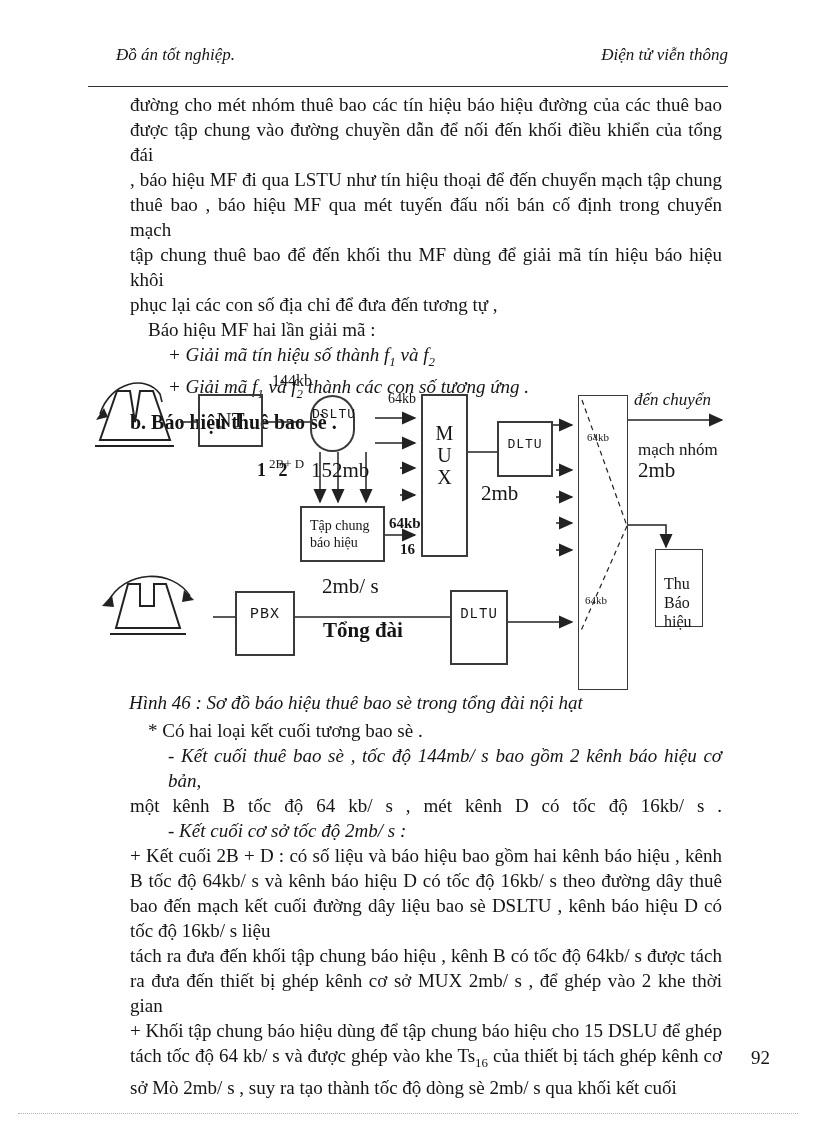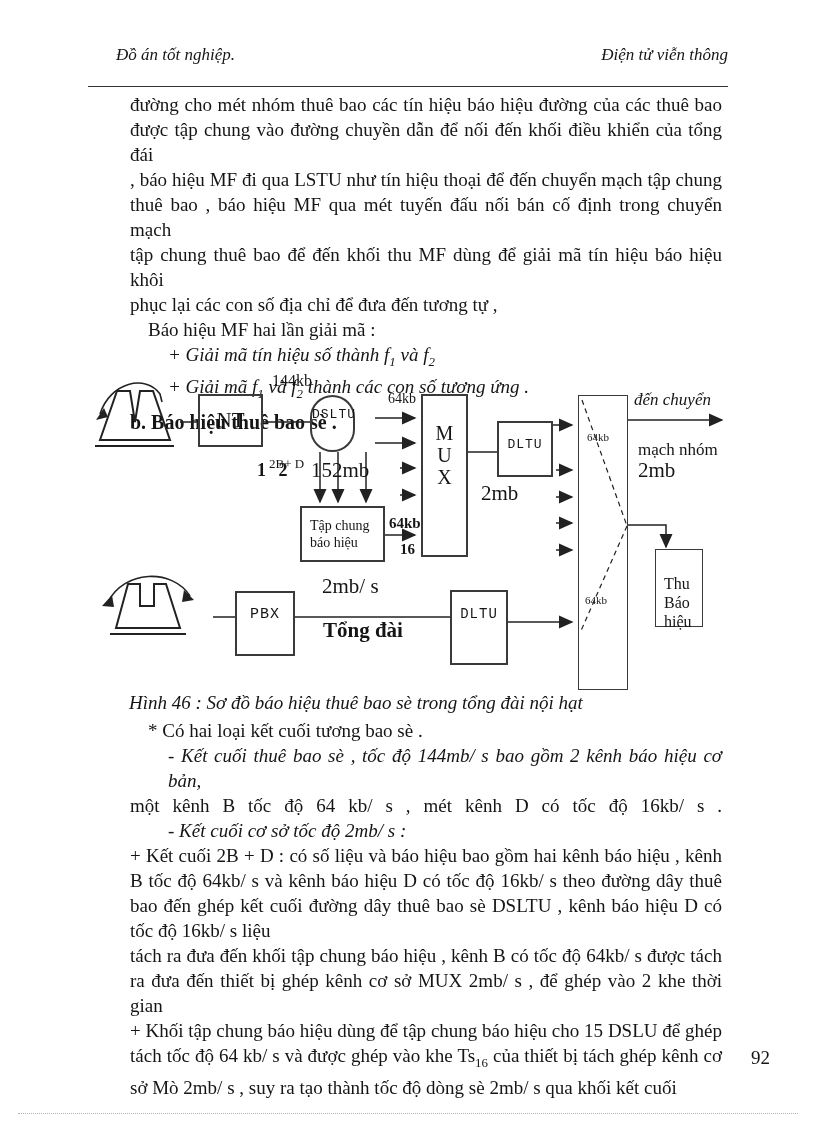--- a/index.html
+++ b/index.html
@@ -177,21 +177,21 @@
 
 <div class="caption">Hình 46 : Sơ đồ báo hiệu thuê bao sè trong tổng đài nội hạt</div>
 
 <div class="tblock" style="top:718px;">
   <div class="line ind1">* Có hai loại kết cuối tương bao sè .</div>
   <div class="line jl ind2">- Kết cuối thuê bao sè , tốc độ 144mb/ s bao gồm 2 kênh báo hiệu cơ bản,</div>
   <div class="line jl">một kênh B tốc độ 64 kb/ s , mét kênh D có tốc độ 16kb/ s .</div>
   <div class="line ind2">- Kết cuối cơ sở tốc độ 2mb/ s :</div>
   <div class="line jl">+ Kết cuối 2B + D : có số liệu và báo hiệu bao gồm hai kênh báo hiệu , kênh</div>
   <div class="line jl">B tốc độ 64kb/ s và kênh báo hiệu D có tốc độ 16kb/ s theo đường dây thuê</div>
-  <div class="line jl">bao đến ghép kết cuối đường dây thuê bao sè DSLTU , kênh báo hiệu D có</div>
+  <div class="line jl">bao đến mạch kết cuối đường dây liệu bao sè DSLTU , kênh báo hiệu D có</div>
   <div class="line">tốc độ 16kb/ s liệu</div>
   <div class="line jl">tách ra đưa đến khối tập chung báo hiệu , kênh B có tốc độ 64kb/ s được tách</div>
   <div class="line jl">ra đưa đến thiết bị ghép kênh cơ sở MUX 2mb/ s , để ghép vào 2 khe thời gian</div>
   <div class="line jl">+ Khối tập chung báo hiệu dùng để tập chung báo hiệu cho 15 DSLU để ghép</div>
   <div class="line jl"><span>tách tốc độ 64 kb/ s và được ghép vào khe Ts</span><sub>16</sub><span> của thiết bị tách ghép kênh cơ</span></div>
   <div class="line">sở Mò 2mb/ s , suy ra tạo thành tốc độ dòng sè 2mb/ s qua khối kết cuối</div>
 </div>
 
 <div class="pageno">92</div>
 

